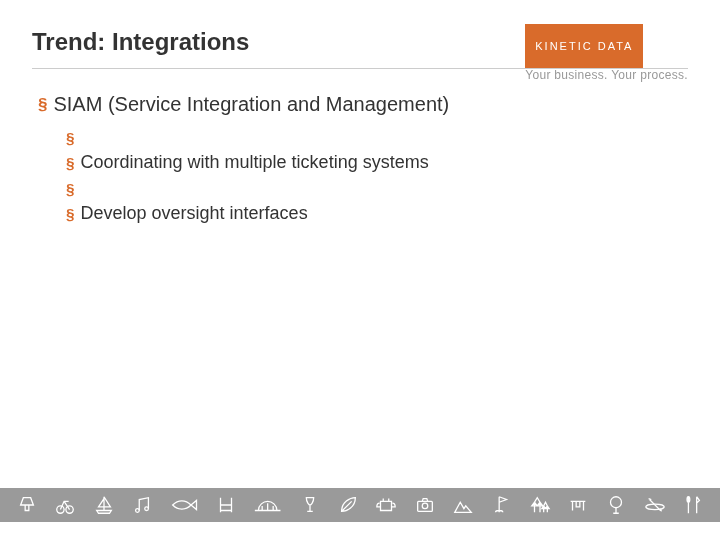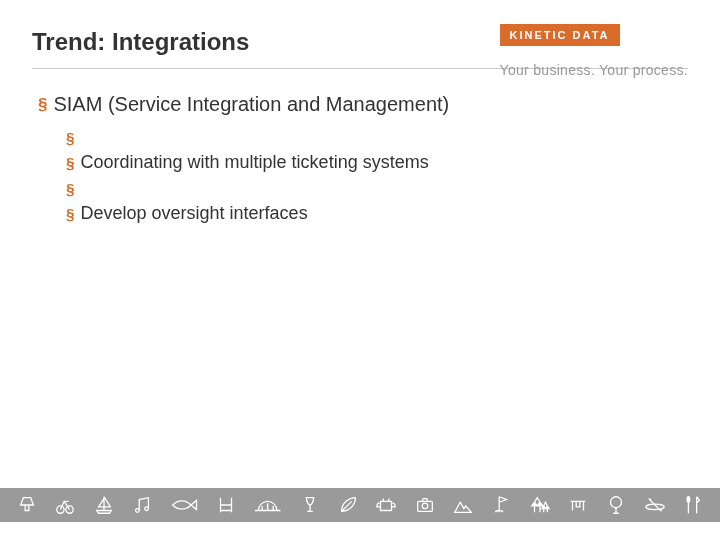--- a/index.html
+++ b/index.html
@@ -32,28 +32,28 @@
     position: absolute;
     top: 24px;
     right: 32px;
     text-align: left;
   }
   .logo {
     background: #d96b2b;
     color: #ffffff;
     font-size: 11px;
     letter-spacing: 2px;
-    font-weight: bold;
-    padding: 5px 10px;
+    font-weight: normal;
+    padding: 16px 10px;
     display: inline-block;
   }
   .tagline {
-    font-size: 14px;
+    font-size: 12px;
     color: #999999;
-    margin-top: 16px;
+    margin-top: 0;
     letter-spacing: 0.3px;
   }
   .content {
     padding-left: 6px;
   }
   .level1 {
     font-size: 20px;
     color: #333333;
     margin-bottom: 10px;
     display: flex;

